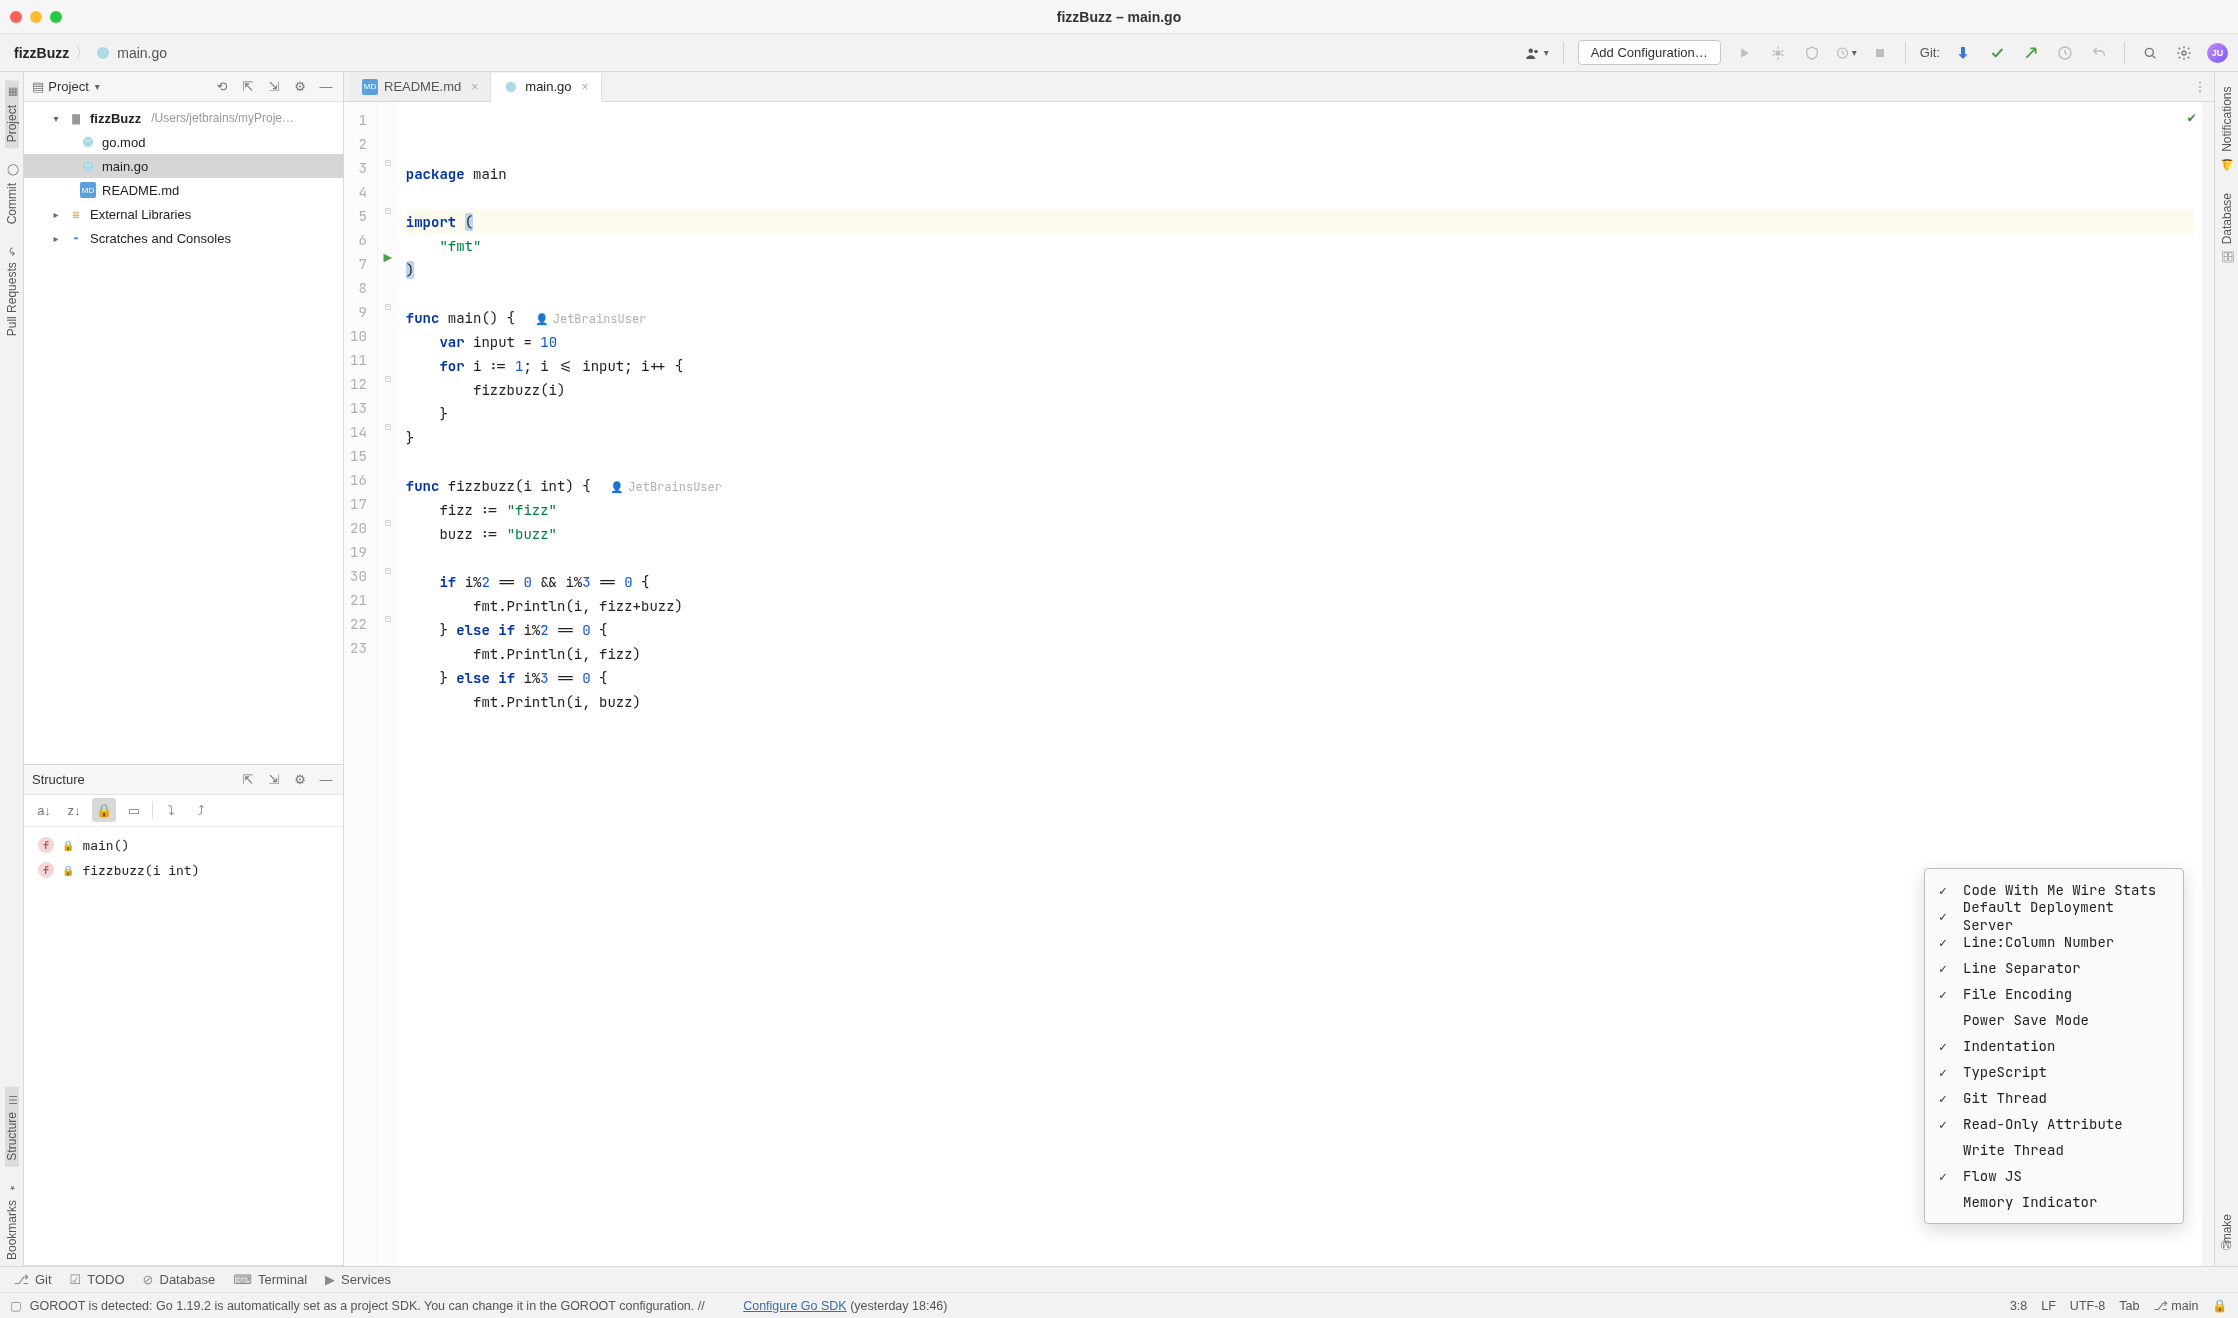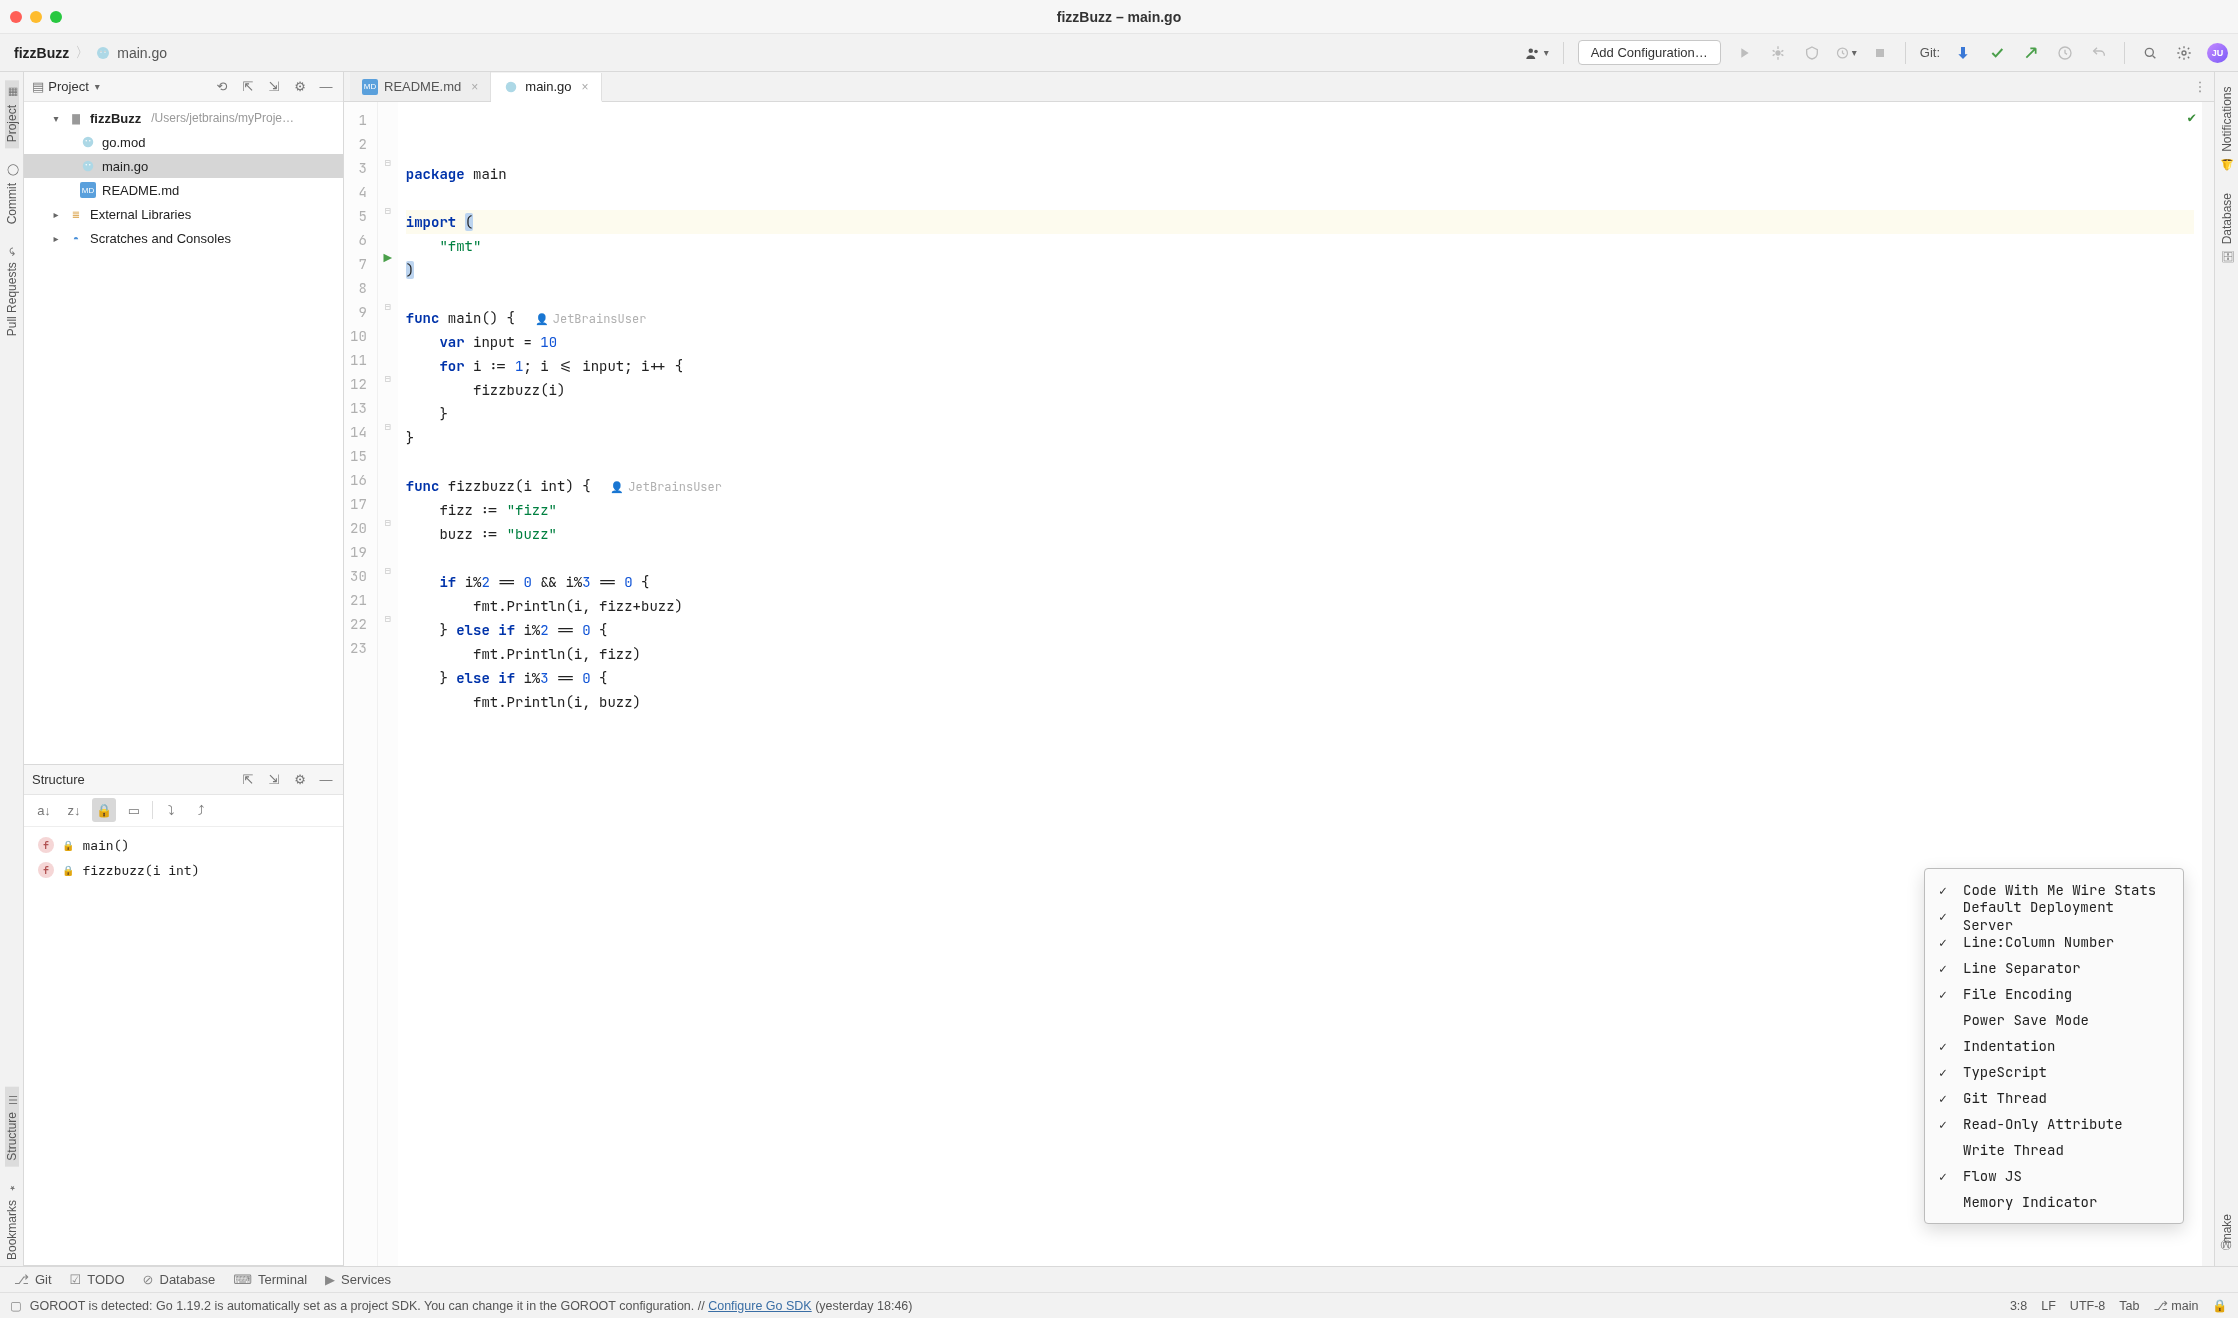--- a/index.html
+++ b/index.html
@@ -97,21 +97,21 @@
   .context-menu .mi { display:flex; align-items:center; gap:10px; height:26px; padding:0 14px; font-size:14px; cursor:pointer; }
   .context-menu .check { width:14px; display:inline-block; color:#333; font-size:13px; }
   
   .bottom-toolbar { height:26px; display:flex; align-items:center; gap:18px; padding:0 14px; background:#f2f2f2; border-top:1px solid #d9d9d9; font-size:13px; color:#555;}
   .bottom-toolbar .bt-item { display:flex; align-items:center; gap:6px; cursor:pointer;}
   .bt-icon { font-size:13px; color:#888;}
   
   .statusbar { height:26px; display:flex; align-items:center; background:#f2f2f2; border-top:1px solid #e0e0e0; font-size:12.5px; color:#555; padding:0 10px;}
   .statusbar .sb-left { display:flex; align-items:center; gap:8px; flex:1; overflow:hidden;}
   .statusbar .sb-right{ display:flex; align-items:center; gap:14px;}
-  .link-like { color:#3a6ea5; text-decoration:underline; cursor:pointer;}
+  .link-like { color:#3a6ea5; text-decoration:underline; cursor:pointer;margin-left:35px;}
   .branch-ico{ color:#777;}
   .lock-ico  { color:#c88f3e; }
 </style>
 </head>
 <body>
 
 <div class="titlebar">
   <div class="traffic-lights">
     <div class="traffic-light tl-close"></div>
     <div class="traffic-light tl-min"></div>

